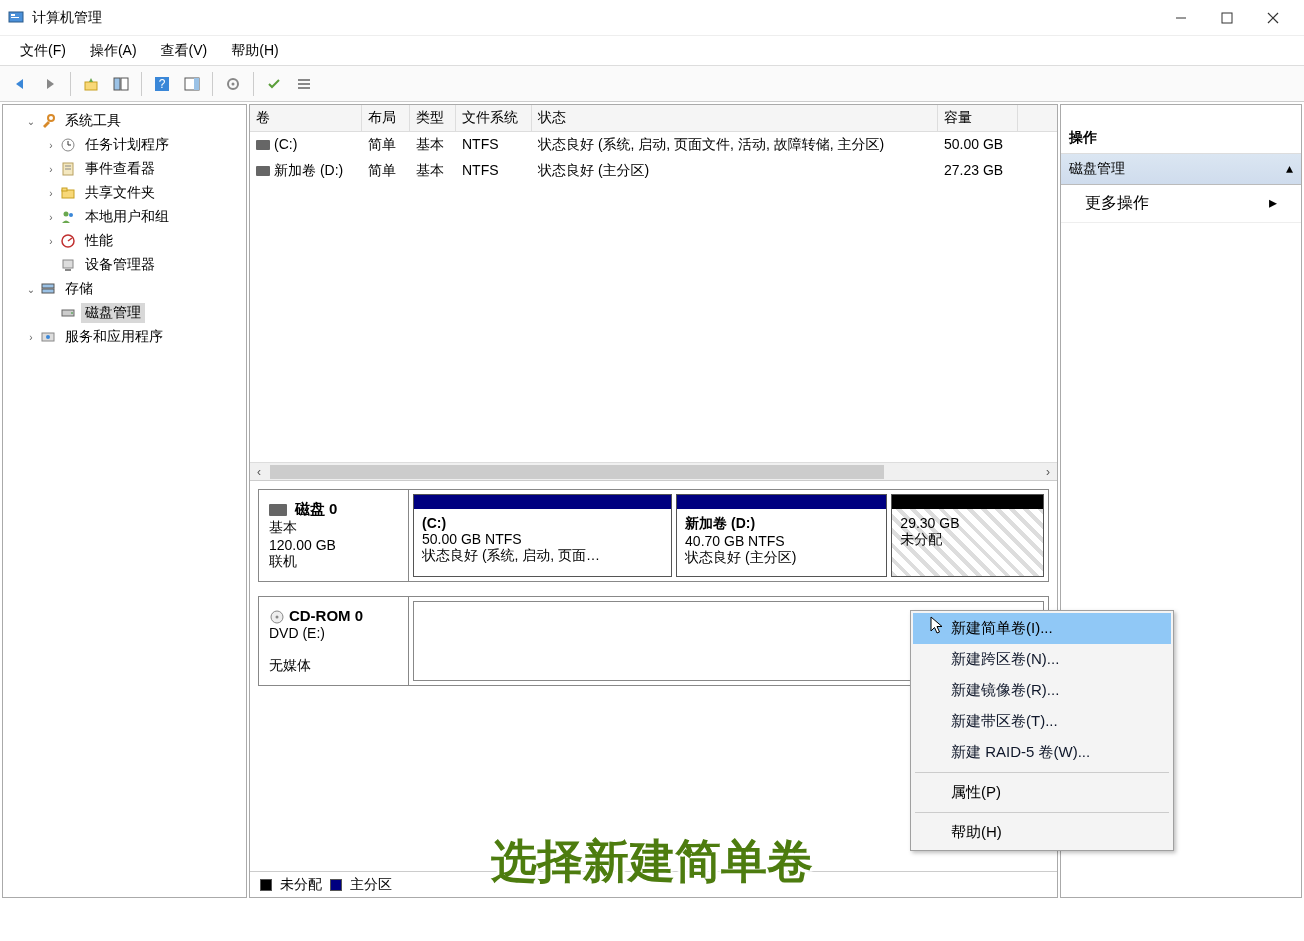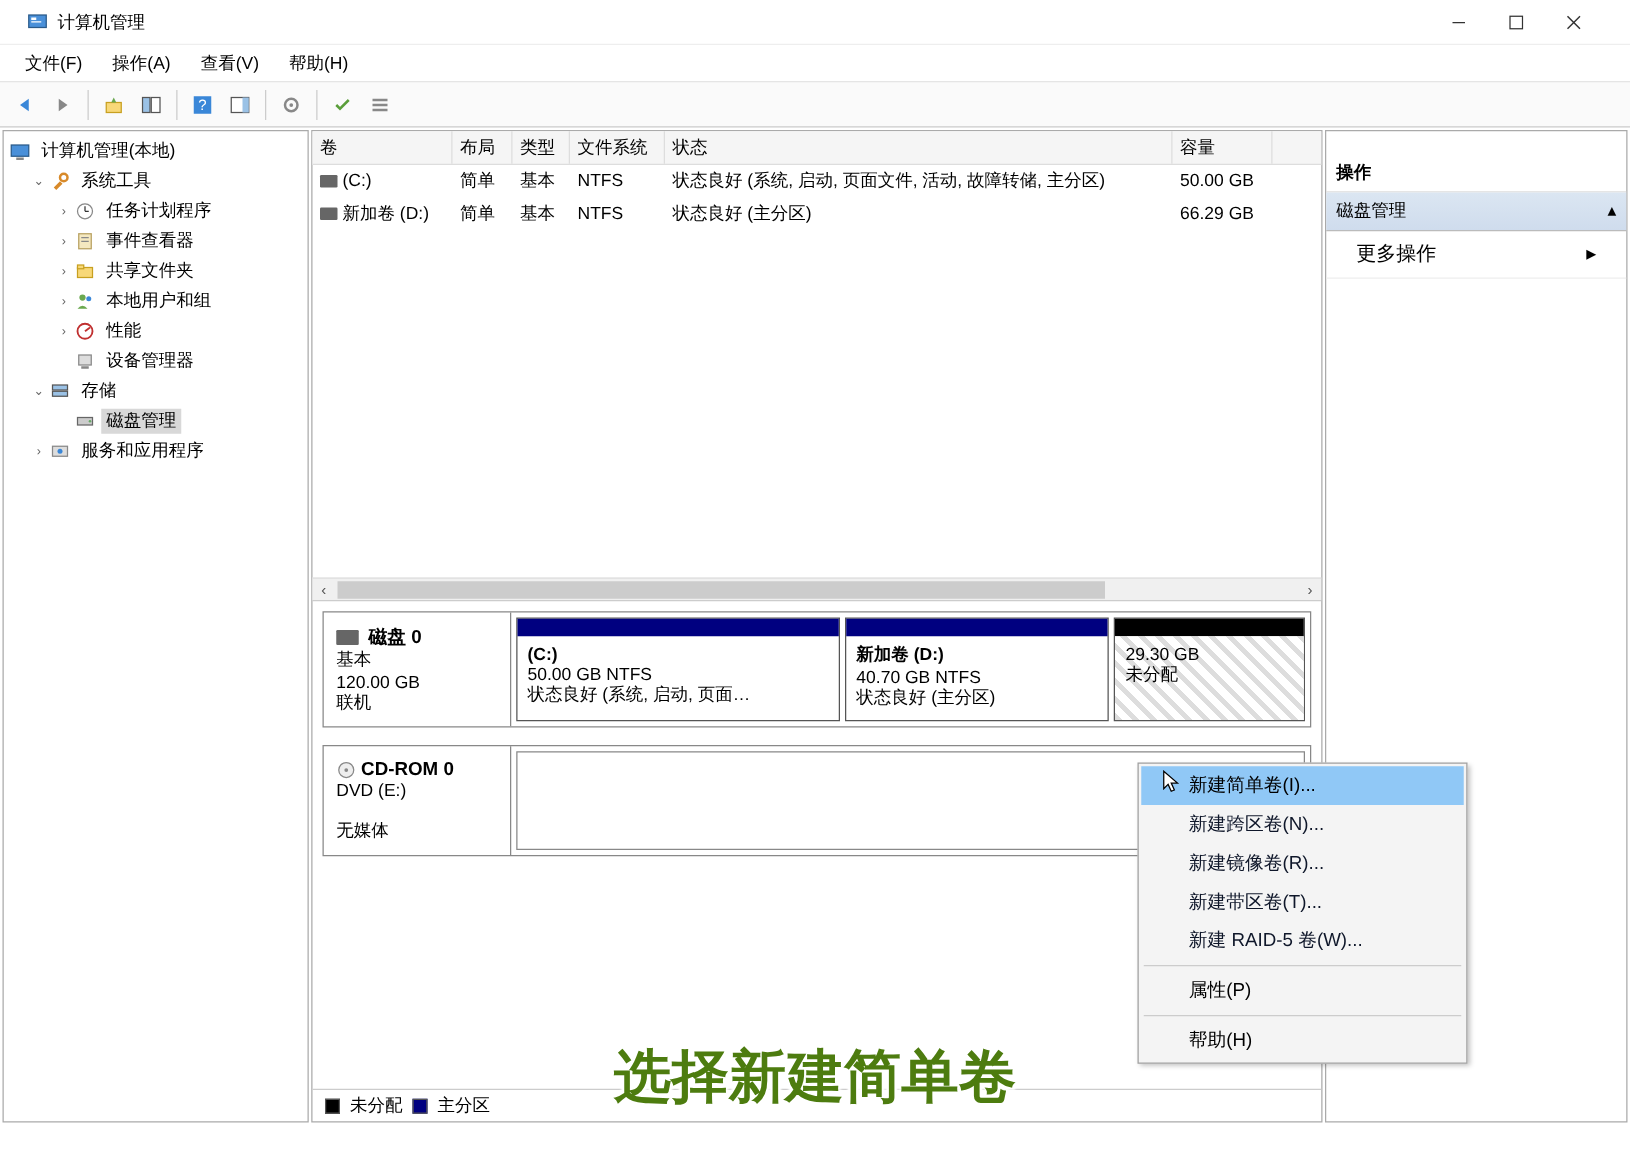--- a/index.html
+++ b/index.html
@@ -1,19 +1,19 @@
 <!DOCTYPE html>
 <html><head>
 <meta charset="utf-8">
 <style>
 * { margin: 0; padding: 0; box-sizing: border-box; font-family: "Microsoft YaHei", "Segoe UI", sans-serif; }
 body { background: #fff; width: 1304px; height: 941px; overflow: hidden; position: relative; }
 
 
-.titlebar { height: 36px; display: flex; align-items: center; padding: 0 22px; border-bottom: 1px solid #eee; }
+.titlebar { height: 36px; display: flex; align-items: center; padding: 0 8px; border-bottom: 1px solid #eee; }
 .titlebar .icon { width: 16px; height: 16px; margin-right: 8px; }
 .titlebar .title { font-size: 14px; flex: 1; }
 .win-controls { display: flex; }
 .win-btn { width: 46px; height: 30px; display: flex; align-items: center; justify-content: center; font-size: 14px; }
 .win-btn svg { width: 12px; height: 12px; }
 
 
 .menubar { height: 30px; display: flex; align-items: center; padding: 0 8px; font-size: 14px; border-bottom: 1px solid #ddd; }
 .menubar .menu-item { padding: 4px 12px; }
 
@@ -192,29 +192,20 @@
         <rect x="2" y="7" width="12" height="2" fill="#888"></rect>
         <rect x="2" y="11" width="12" height="2" fill="#888"></rect>
       </svg>
     </div>
 </div>
 
 <div class="main">
 
   <div class="left-pane">
     <div class="tree">
-      <div class="tree-item indent-0">
-        <span class="ticon">
-            <svg width="16" height="16">
-              <rect x="1" y="3" width="14" height="9" fill="#4a90d9" stroke="#2a5a8a"></rect>
-              <rect x="5" y="13" width="6" height="2" fill="#888"></rect>
-            </svg>
-          </span>
-        <span class="tlabel">计算机管理(本地)</span>
-      </div>
       <div class="tree-item indent-1">
         <span class="expander">⌄</span>
         <span class="ticon">
             <svg width="16" height="16">
               <path d="M3 13 L8 8 L10 10 L5 15 Z" fill="#d88a2a"></path>
               <circle cx="11" cy="5" r="3" fill="none" stroke="#d88a2a" stroke-width="2"></circle>
             </svg>
           </span>
         <span class="tlabel">系统工具</span>
       </div>
@@ -333,21 +324,21 @@
           <div class="col col-fs">NTFS</div>
           <div class="col col-status">状态良好 (系统, 启动, 页面文件, 活动, 故障转储, 主分区)</div>
           <div class="col col-cap">50.00 GB</div>
         </div>
         <div class="vol-row">
           <div class="col col-vol"><span class="disk-icon-sm"></span><span>新加卷 (D:)</span></div>
           <div class="col col-layout">简单</div>
           <div class="col col-type">基本</div>
           <div class="col col-fs">NTFS</div>
           <div class="col col-status">状态良好 (主分区)</div>
-          <div class="col col-cap">66.29 GB</div>
+          <div class="col col-cap">27.23 GB</div>
         </div>
       </div>
       <div class="hscroll">
         <div class="arrow">‹</div>
         <div class="thumb"></div>
         <div style="flex:1"></div>
         <div class="arrow">›</div>
       </div>
     </div>
 

